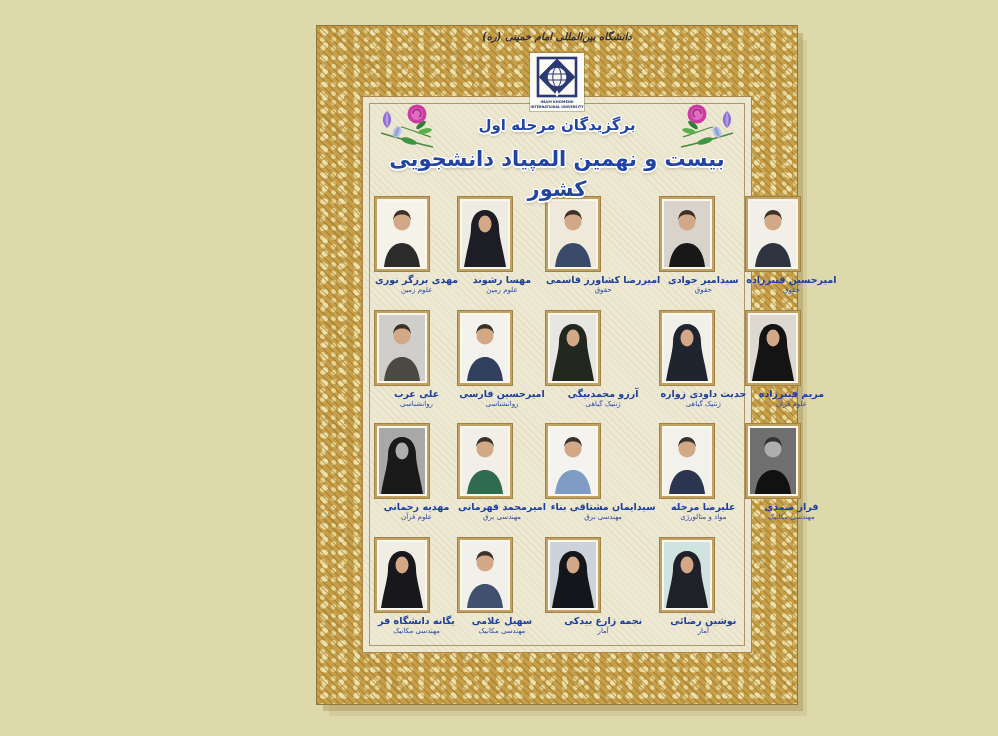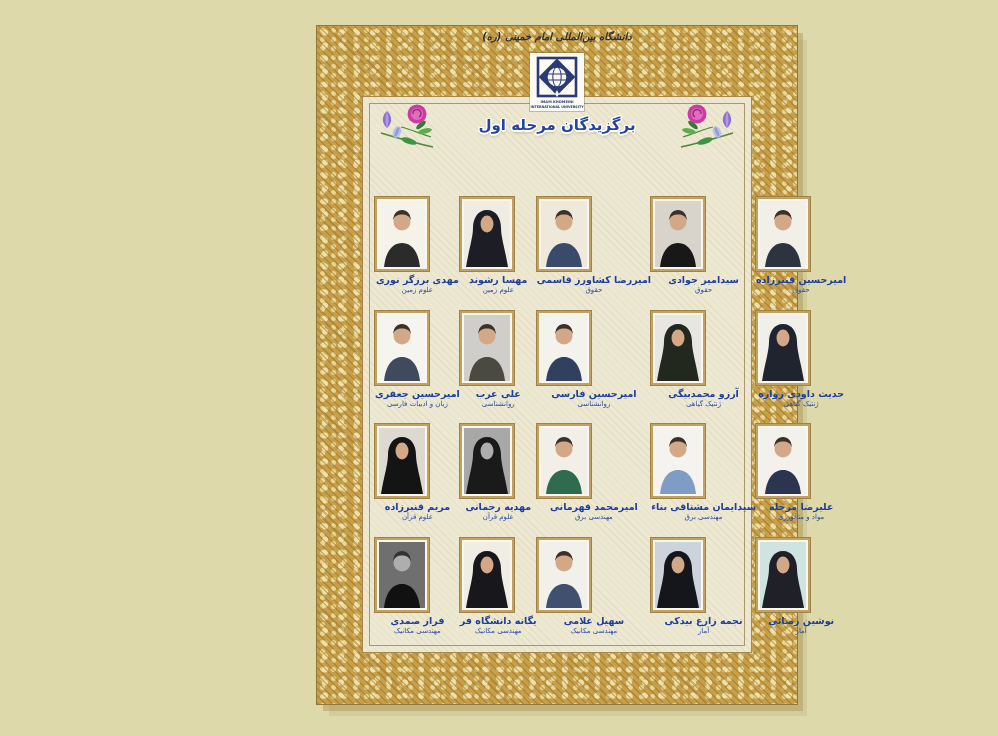--- a/index.html
+++ b/index.html
@@ -131,20 +131,21 @@
 
       <svg class="flower left" viewBox="0 0 62 54">
           <use href="#flower-def"></use>
         </svg>
       <svg class="flower right" viewBox="0 0 62 54">
           <use href="#flower-def"></use>
         </svg>
 
       <div class="title">
         <div class="l1">برگزیدگان مرحله اول</div>
+        <div class="l2">بیست و نهمین المپیاد دانشجویی کشور</div>
       </div>
 
       <div class="grid">
   <div class="cell">
     <div class="frame">
       <svg class="photo" viewBox="0 0 46 66" preserveAspectRatio="none">
         <rect class="p-bg" width="46" height="66" fill="#f5f2ea"></rect>
         <g class="g-male">
           <circle class="p-head" cx="23" cy="21" r="8.5" fill="#d2a886"></circle>
           <path class="p-hair" d="M14.5,19.5 a8.5,8.5 0 0 1 17,0 l0,-2.5 a8.5,7 0 0 0 -17,0 z" fill="#3b3128"></path>
@@ -234,39 +235,20 @@
         <g class="g-hijab" style="display: none;">
           <path class="p-scarf" d="M23,9 C32,9 37,17 37,27 C37,36 41,48 44,66 L2,66 C5,48 9,36 9,27 C9,17 14,9 23,9 Z" fill="#222"></path>
           <ellipse class="p-face" cx="23" cy="23" rx="6.5" ry="8.5" fill="#d2a886"></ellipse>
         </g>
       </svg>
     </div>
     <div class="name">امیرحسین قنبرزاده</div>
     <div class="fieldname">حقوق</div>
   </div>
 
-  <div class="cell">
-    <div class="frame">
-      <svg class="photo" viewBox="0 0 46 66" preserveAspectRatio="none">
-        <rect class="p-bg" width="46" height="66" fill="#f6f4ee"></rect>
-        <g class="g-male">
-          <circle class="p-head" cx="23" cy="21" r="8.5" fill="#d2a886"></circle>
-          <path class="p-hair" d="M14.5,19.5 a8.5,8.5 0 0 1 17,0 l0,-2.5 a8.5,7 0 0 0 -17,0 z" fill="#3b3128"></path>
-          <path d="M14.5,19 C15,11.5 31,11.5 31.5,19 C31.5,13 28,9 23,9 C18,9 14.5,13 14.5,19 Z" fill="#3b3128"></path>
-          <path class="p-body" d="M5,66 C7,48 15,42 23,42 C31,42 39,48 41,66 Z" fill="#3f4a5e"></path>
-        </g>
-        <g class="g-hijab" style="display: none;">
-          <path class="p-scarf" d="M23,9 C32,9 37,17 37,27 C37,36 41,48 44,66 L2,66 C5,48 9,36 9,27 C9,17 14,9 23,9 Z" fill="#222"></path>
-          <ellipse class="p-face" cx="23" cy="23" rx="6.5" ry="8.5" fill="#d2a886"></ellipse>
-        </g>
-      </svg>
-    </div>
-    <div class="name">امیرحسین جعفری</div>
-    <div class="fieldname">زبان و ادبیات فارسی</div>
-  </div>
 
   <div class="cell">
     <div class="frame">
       <svg class="photo" viewBox="0 0 46 66" preserveAspectRatio="none">
         <rect class="p-bg" width="46" height="66" fill="#cfcecb"></rect>
         <g class="g-male">
           <circle class="p-head" cx="23" cy="21" r="8.5" fill="#d2a886"></circle>
           <path class="p-hair" d="M14.5,19.5 a8.5,8.5 0 0 1 17,0 l0,-2.5 a8.5,7 0 0 0 -17,0 z" fill="#3b3128"></path>
           <path d="M14.5,19 C15,11.5 31,11.5 31.5,19 C31.5,13 28,9 23,9 C18,9 14.5,13 14.5,19 Z" fill="#3b3128"></path>
           <path class="p-body" d="M5,66 C7,48 15,42 23,42 C31,42 39,48 41,66 Z" fill="#4a4a42"></path>

